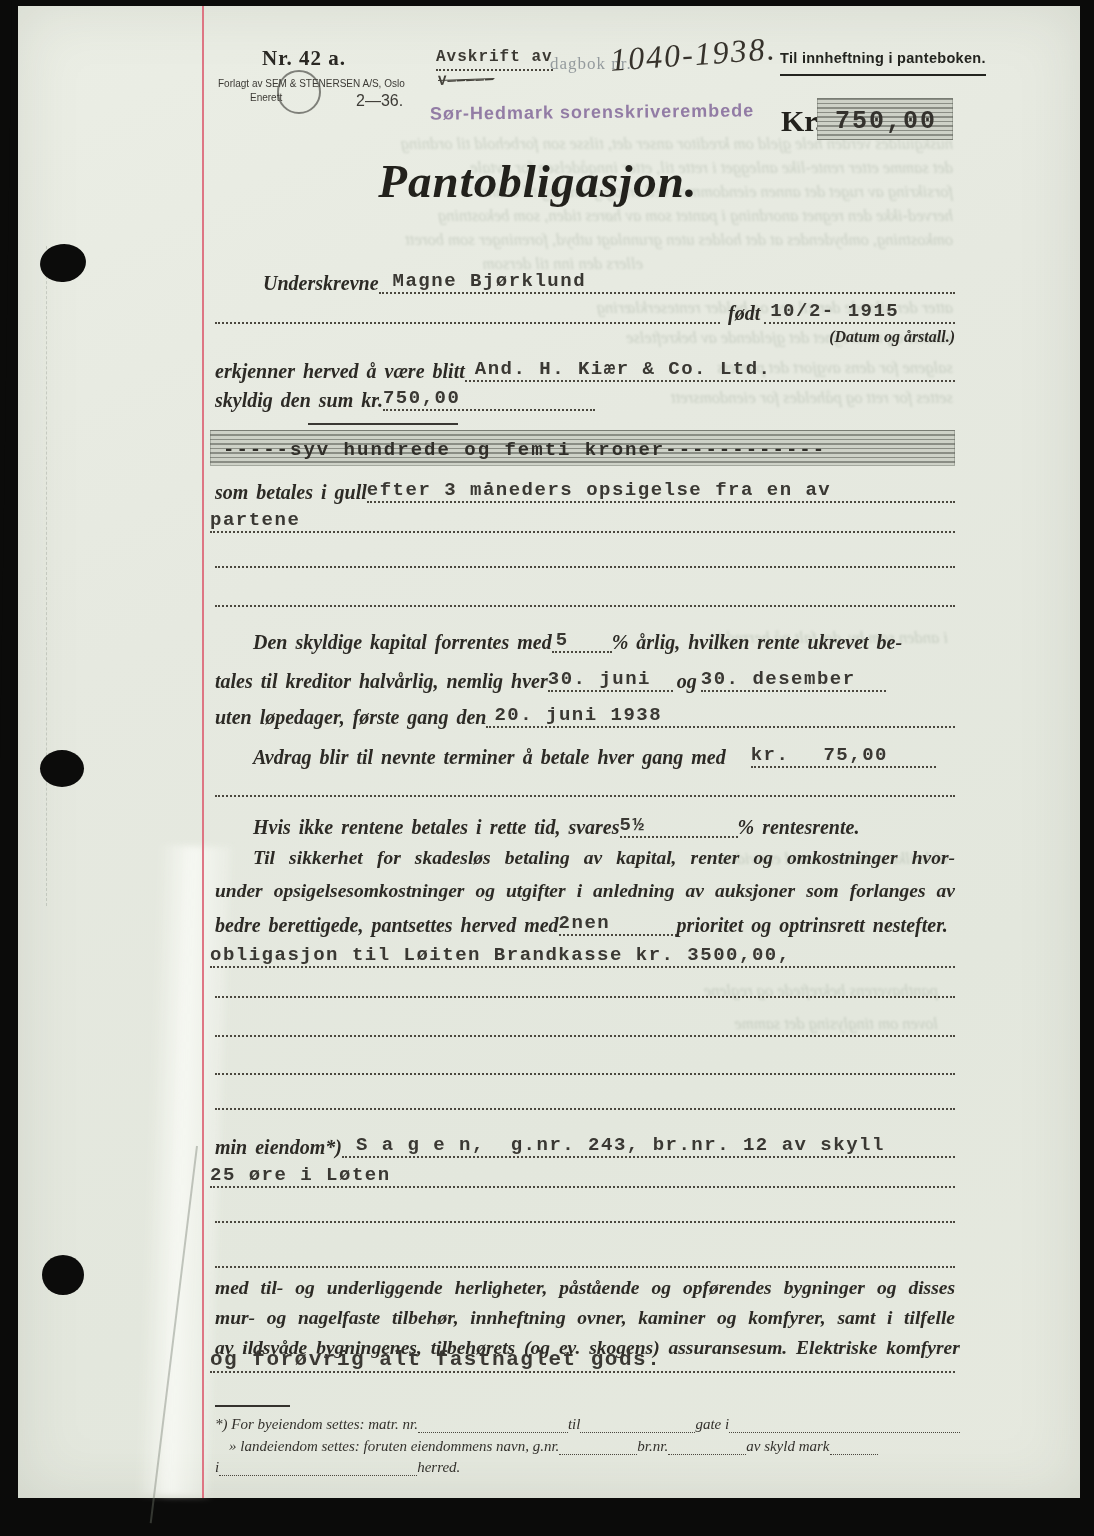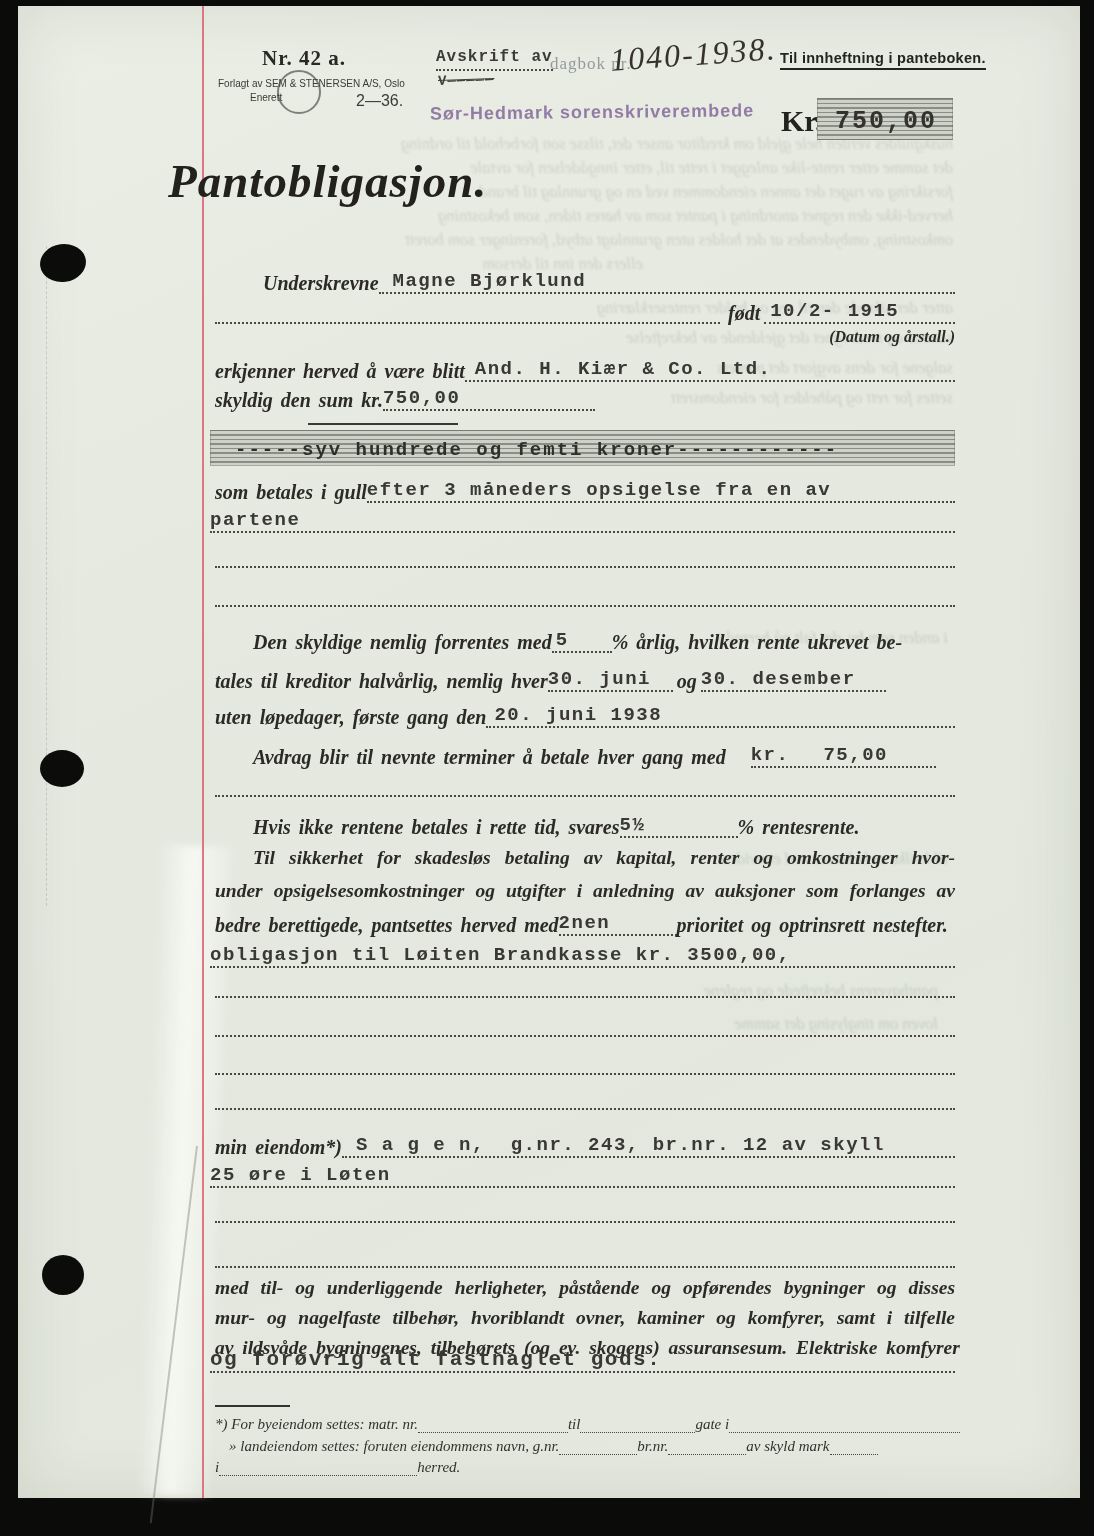--- a/index.html
+++ b/index.html
@@ -72,28 +72,28 @@
     <div class="sans" style="position:absolute;left:338px;top:86px;font-size:16px;color:#3c3a35;">2—36.</div>
 
     <div class="mono" style="position:absolute;left:418px;top:42px;font-size:16px;font-weight:700;color:#3c3a34;border-bottom:2px dotted #4a473e;padding-bottom:3px;letter-spacing:1px;">Avskrift av</div>
     <div class="mono" style="position:absolute;left:420px;top:66px;font-size:14px;font-weight:700;color:#44423b;text-decoration:line-through;transform:skewY(-2deg);letter-spacing:1px;">V—————</div>
 
     <div class="serif" style="position:absolute;left:532px;top:48px;font-size:17px;color:rgba(78,88,100,.55);letter-spacing:1px;">dagbok nr.</div>
     <div class="serif" style="position:absolute;left:592px;top:30px;font-size:32px;font-style:italic;color:#36322b;transform:rotate(-4deg);letter-spacing:2px;">1040-1938.</div>
 
     <div class="sans" style="position:absolute;left:412px;top:96px;font-size:18px;font-weight:700;color:rgba(122,92,148,.78);letter-spacing:1px;transform:rotate(-.6deg);">Sør-Hedmark sorenskriverembede</div>
 
-    <div class="sans" style="position:absolute;left:762px;top:44px;font-size:14.5px;font-weight:700;color:#23241f;border-bottom:2px solid #23241f;padding-bottom:2px;letter-spacing:.3px;">Til innheftning i panteboken.</div>
+    <div class="sans" style="position:absolute;left:762px;top:44px;font-size:14.5px;font-weight:700;color:#23241f;border-bottom:2px solid #23241f;padding-bottom:8px;letter-spacing:.3px;">Til innheftning i panteboken.</div>
 
     <div class="serif" style="position:absolute;left:763px;top:98px;font-size:30px;font-weight:700;color:#23221d;">Kr.</div>
     <div class="hatch" style="position:absolute;left:799px;top:92px;width:136px;height:42px;">
       <span class="mono" style="display:block;padding:9px 0 0 18px;font-size:25px;font-weight:700;color:#34322d;letter-spacing:2px;">750,00</span>
     </div>
 
-    <div class="serif" style="position:absolute;left:150px;top:148px;width:740px;font-size:47px;font-weight:700;font-style:italic;color:#22211c;letter-spacing:1px;">Pantobligasjon.</div>
+    <div class="serif" style="position:absolute;left:150px;top:148px;width:740px;text-align:center;font-size:47px;font-weight:700;font-style:italic;color:#22211c;letter-spacing:1px;">Pantobligasjon.</div>
 
     <div class="row" style="top:262px;">
       <span class="lbl" style="padding-left:48px;">Underskrevne</span>
       <span class="fill grow">
           <span class="t" style="padding-left:14px;">Magne Bjørklund</span>
         </span>
     </div>
 
     <div class="row" style="top:292px;">
       <span class="fill" style="flex:0 0 505px;"></span>
@@ -113,21 +113,21 @@
 
     <div class="row" style="top:379px;">
       <span class="lbl">skyldig den sum kr.</span>
       <span class="fill" style="flex:0 0 212px;">
           <span class="t">750,00</span>
         </span>
     </div>
     <div style="position:absolute;left:290px;top:417px;width:150px;height:2px;background:#3a3833;"></div>
 
     <div class="hatch" style="position:absolute;left:192px;top:424px;width:745px;height:36px;">
-      <span class="t" style="display:block;padding:9px 0 0 25px;font-size:19px;letter-spacing:2px;color:#302e29;">-----syv hundrede og femti kroner------------</span>
+      <span class="t" style="display:block;padding:9px 0 0 13px;font-size:19px;letter-spacing:2px;color:#302e29;">-----syv hundrede og femti kroner------------</span>
     </div>
 
     <div class="row" style="top:471px;">
       <span class="lbl">som betales i gull</span>
       <span class="fill grow">
           <span class="t">efter 3 måneders opsigelse fra en av</span>
         </span>
     </div>
     <div class="row" style="top:501px;left:192px;width:745px;">
       <span class="fill grow">
@@ -136,21 +136,21 @@
     </div>
 
     <div class="row" style="top:536px;">
         <span class="fill grow"></span>
       </div>
     <div class="row" style="top:575px;">
         <span class="fill grow"></span>
       </div>
 
     <div class="row" style="top:621px;">
-      <span class="lbl" style="padding-left:38px;">Den skyldige nemlig forrentes med</span>
+      <span class="lbl" style="padding-left:38px;">Den skyldige kapital forrentes med</span>
       <span class="fill" style="flex:0 0 60px;">
           <span class="t" style="padding-left:4px;">5</span>
         </span>
       <span class="lbl">% årlig, hvilken rente ukrevet be-</span>
     </div>
     <div class="row" style="top:660px;">
       <span class="lbl">tales til kreditor halvårlig, nemlig hver</span>
       <span class="fill" style="flex:0 0 125px;">
           <span class="t">30. juni</span>
         </span>
@@ -227,21 +227,21 @@
     </div>
 
     <div class="row" style="top:1191px;">
         <span class="fill grow"></span>
       </div>
     <div class="row" style="top:1236px;">
         <span class="fill grow"></span>
       </div>
 
     <div class="para" style="top:1271px;">med til- og underliggende herligheter, påstående og opførendes bygninger og disses</div>
-    <div class="para" style="top:1301px;">mur- og nagelfaste tilbehør, hvoriblandt ovner, kaminer og komfyrer, samt i tilfelle</div>
+    <div class="para" style="top:1301px;">mur- og nagelfaste tilbehør, innheftning ovner, kaminer og komfyrer, samt i tilfelle</div>
     <div class="para" style="top:1331px;">av ildsvåde bygningenes, tilbehørets (og ev. skogens) assuransesum. Elektriske komfyrer</div>
     <div class="row" style="top:1341px;left:192px;width:745px;">
       <span class="fill grow">
           <span class="t" style="font-size:21px;">og forøvrig alt fastnaglet gods.</span>
         </span>
     </div>
 
     <div style="position:absolute;left:197px;top:1399px;width:75px;height:2px;background:#34322d;"></div>
     <div class="fnrow" style="top:1407px;">
       <span>*) For byeiendom settes: matr. nr.</span>

